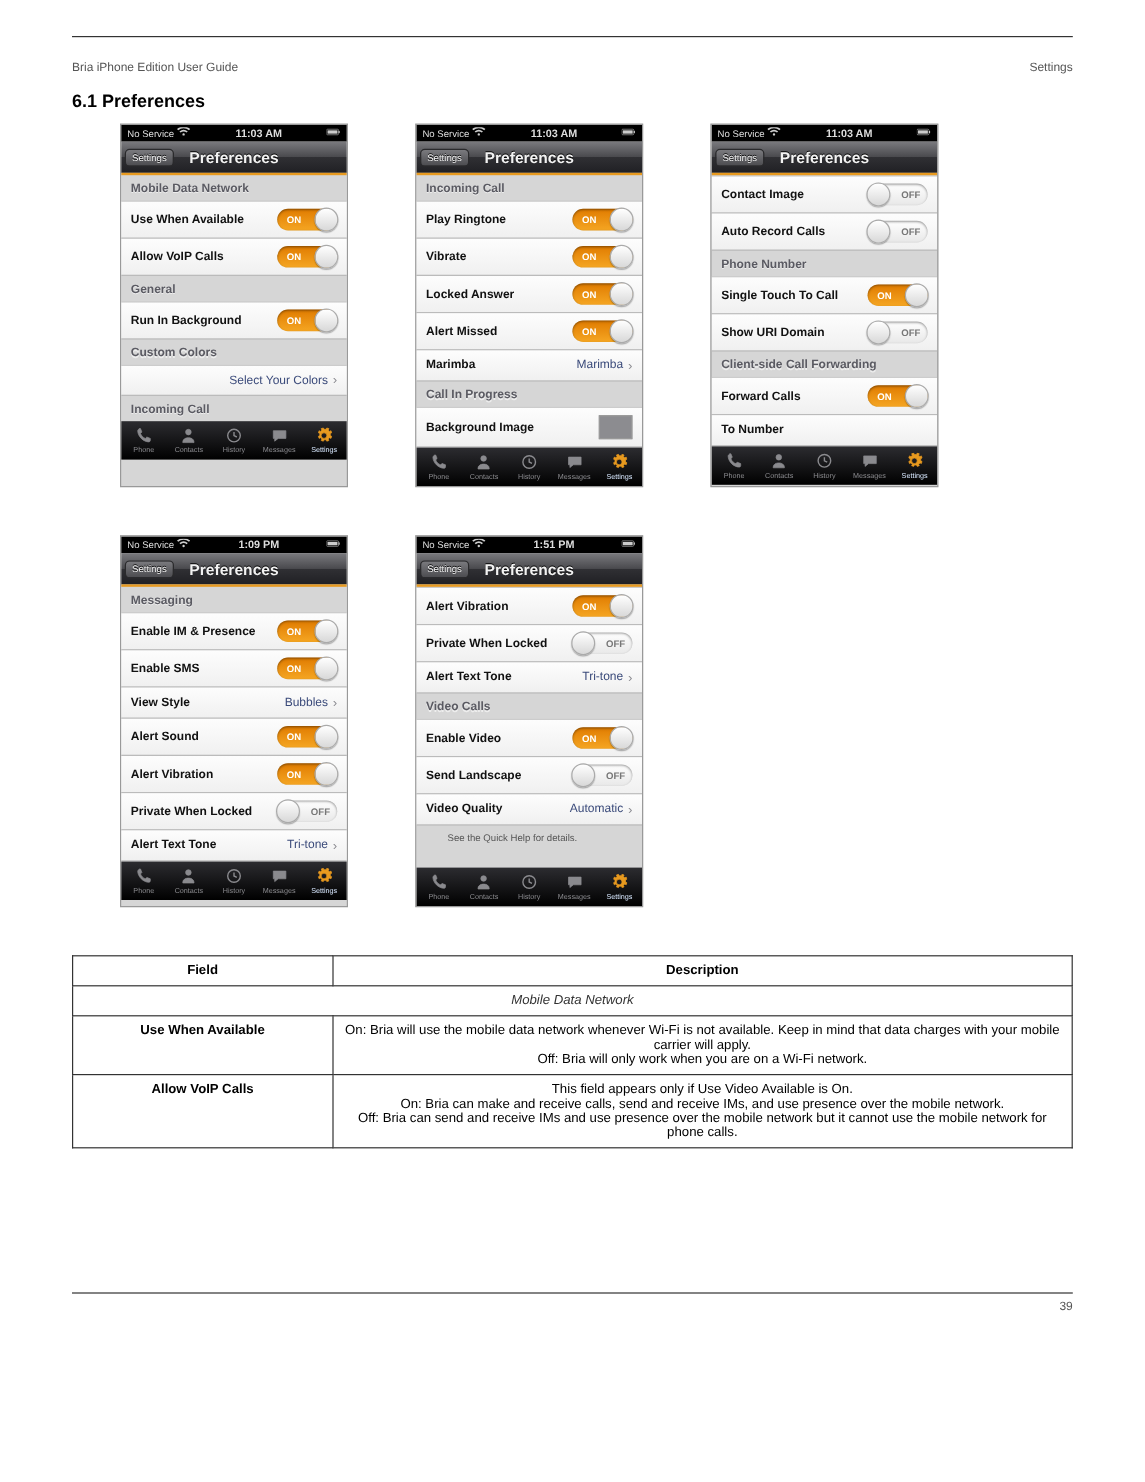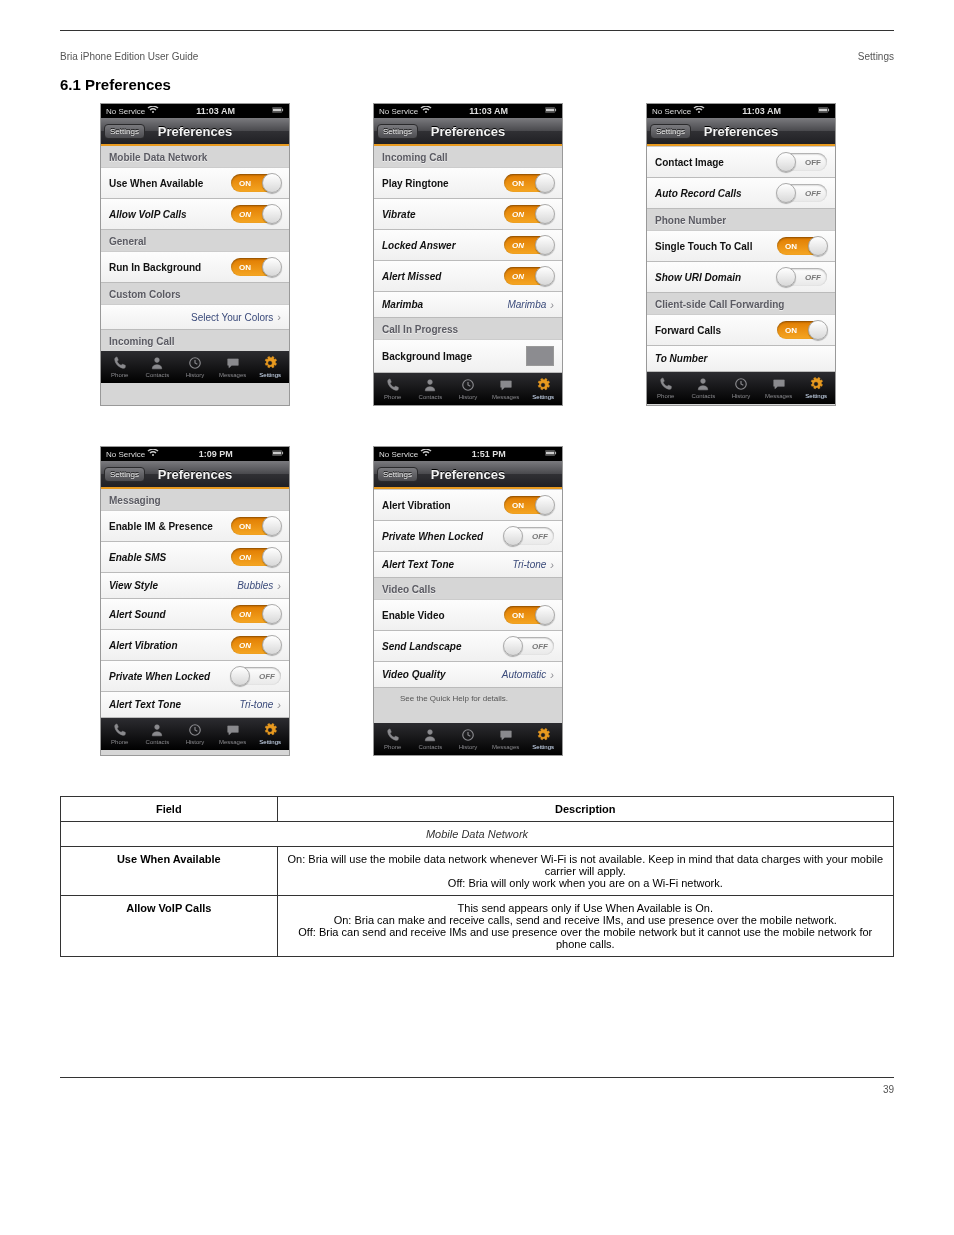--- a/index.html
+++ b/index.html
@@ -18,21 +18,21 @@
     display: flex;
     justify-content: space-between;
     font-size: 10px;
     color: #555;
     margin-bottom: 4px;
   }
   .section-title { font-size: 15px; margin: 14px 0 10px 0; }
 
   .shots-row {
     display: flex;
-    gap: 83px;
+    gap: 56px;
     margin: 0 0 40px 40px;
   }
   .phone {
     width: 190px;
     background: #d6d6d6;
     border: 1px solid #999;
     font-family: "Helvetica Neue", Arial, sans-serif;
     overflow: hidden;
   }
   .statusbar {
@@ -91,21 +91,21 @@
     border-bottom: 1px solid #bbb;
     display: flex;
     align-items: center;
     justify-content: space-between;
     font-size: 10px;
     font-weight: bold;
     color: #111;
     padding: 6px 8px;
     min-height: 26px;
   }
-  .row + .row { border-top: none; font-style: italic; }
+  .row + .row { border-top: none; }
   .row .value {
     font-weight: normal;
     color: #3a4a7a;
     display: flex;
     align-items: center;
     gap: 4px;
   }
   .row .image-thumb {
     width: 28px; height: 20px; background: #8c8c90; border: 1px solid #999;
   }
@@ -608,21 +608,21 @@
       <tr>
     <td class="field-col indent">Use When Available</td>
     <td>
           <div>On: Bria will use the mobile data network whenever Wi-Fi is not available. Keep in mind that data charges with your mobile carrier will apply.</div>
           <div>Off: Bria will only work when you are on a Wi-Fi network.</div>
         </td>
   </tr>
       <tr>
     <td class="field-col indent">Allow VoIP Calls</td>
     <td>
-          <div>This send appears only if Use When Available is On.</div>
+          <div>This field appears only if Use Video Available is On.</div>
           <div>On: Bria can make and receive calls, send and receive IMs, and use presence over the mobile network.</div>
           <div>Off: Bria can send and receive IMs and use presence over the mobile network but it cannot use the mobile network for phone calls.</div>
         </td>
   </tr>
     </tbody>
 </table>
 
 <div class="footer-hr"></div>
 <div class="footer-line">
   <span></span>

